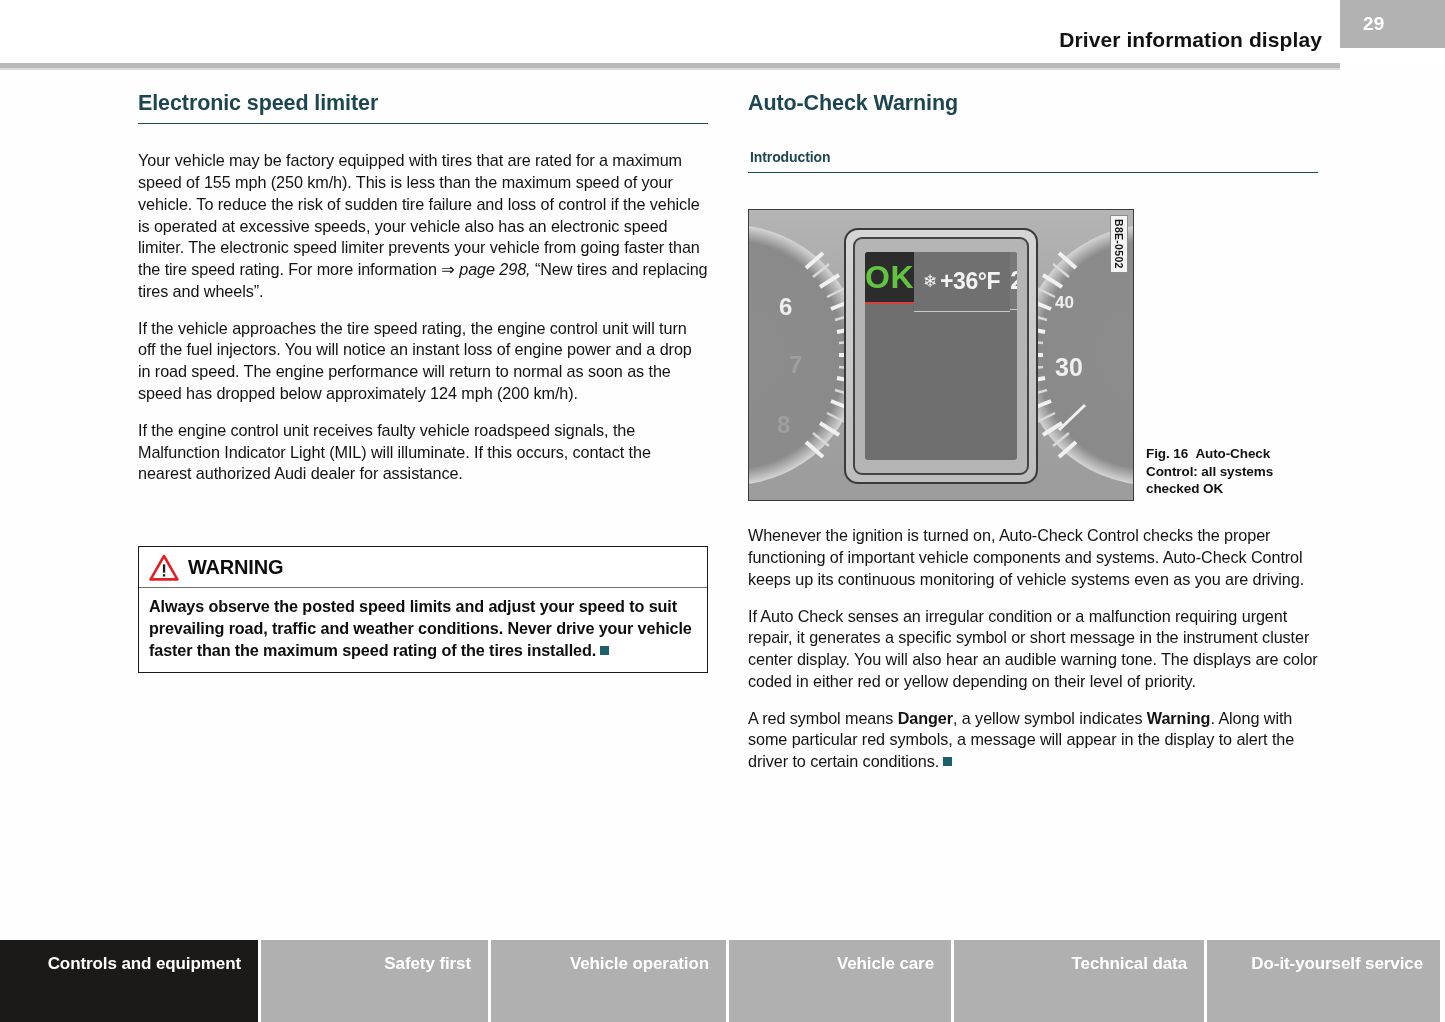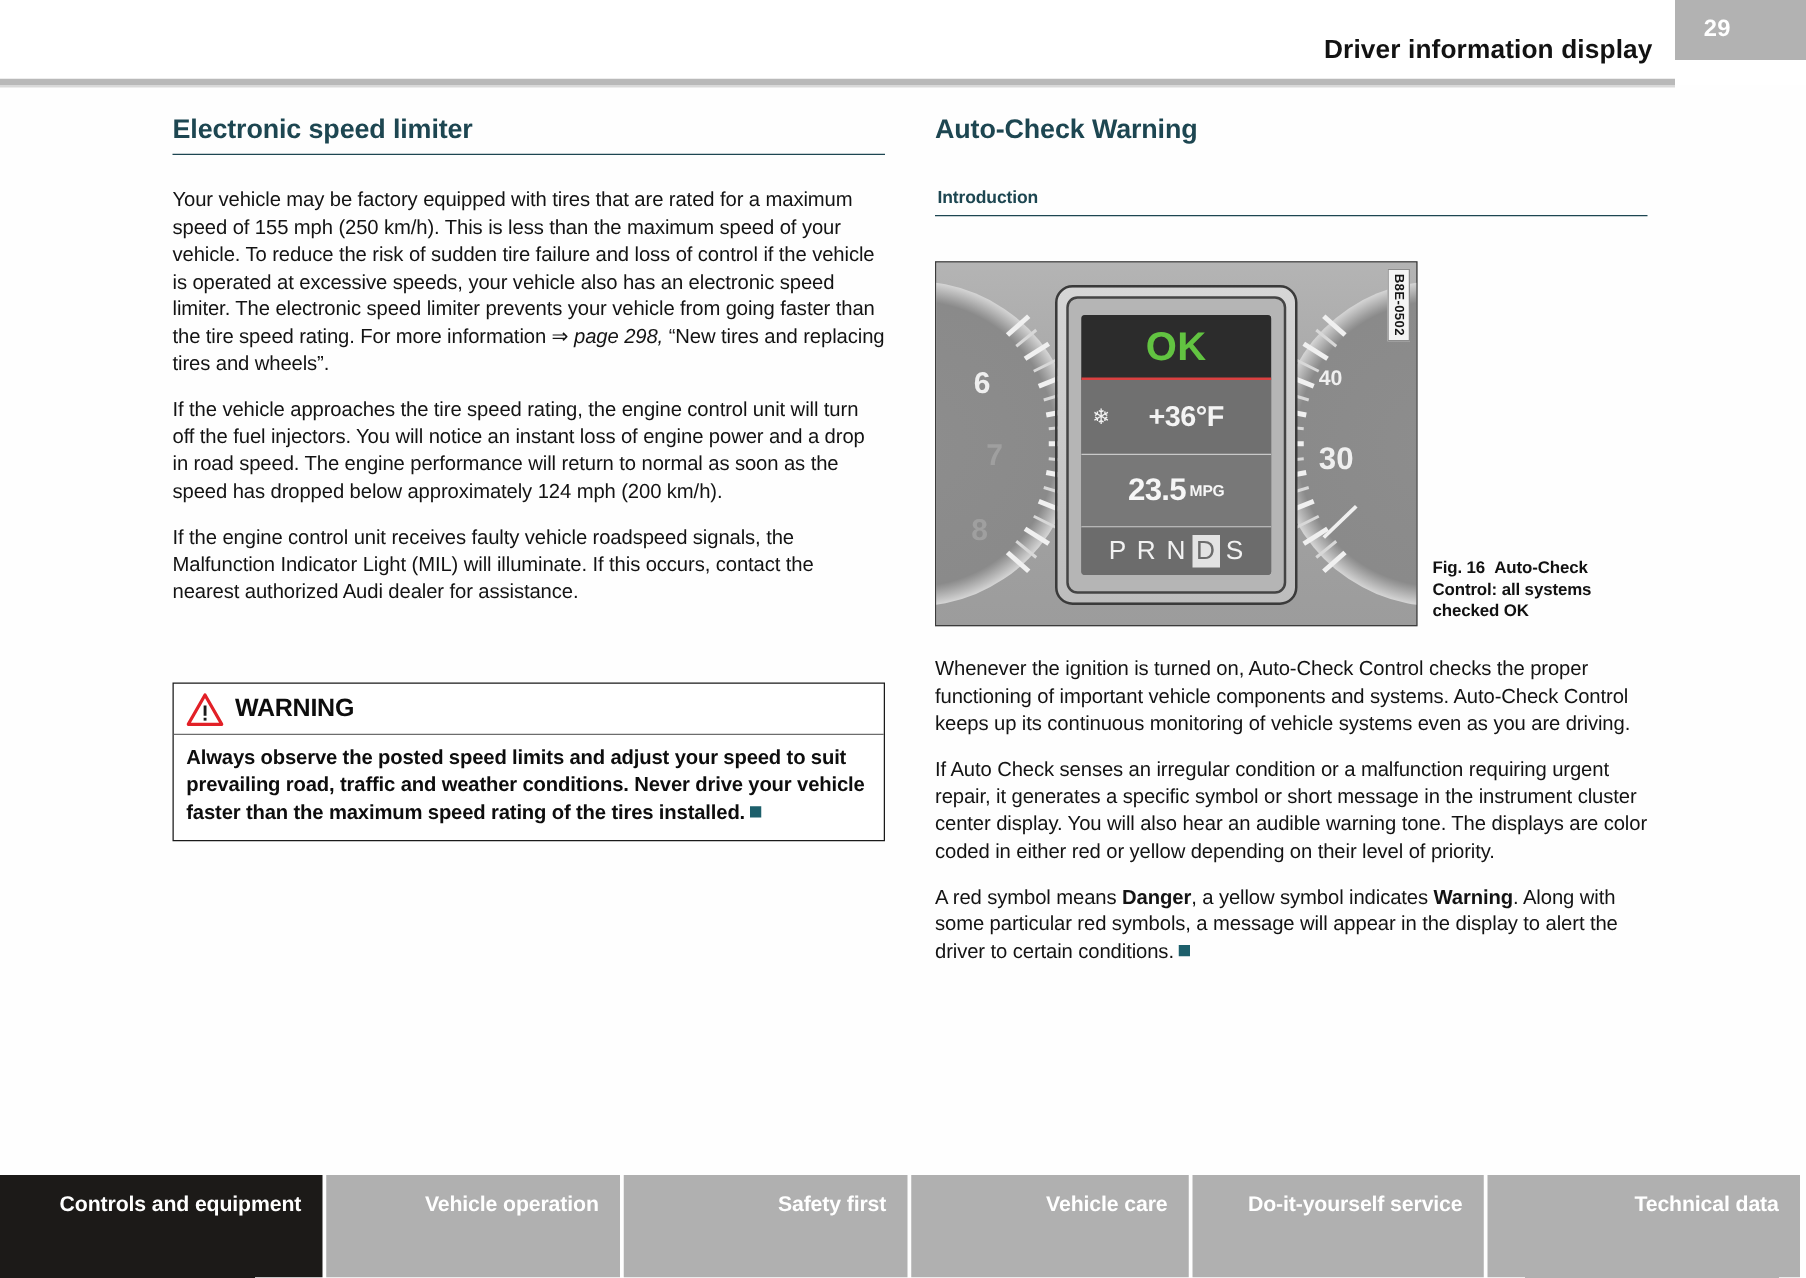--- a/index.html
+++ b/index.html
@@ -204,21 +204,21 @@
     align-items: center;
     justify-content: center;
   }
   .lcd {
     width: 152px; height: 208px;
     background: #6e6e6e;
     border-radius: 3px;
     overflow: hidden;
     position: relative;
     display: flex;
-    flex-direction: column;
+    flex-direction: row;
   }
   .lcd-row-ok {
     height: 52px;
     background: #2c2c2c;
     display: flex; align-items: center; justify-content: center;
     border-bottom: 2px solid #d94141;
   }
   .lcd-ok {
     color: #62c341;
     font-size: 32px;
@@ -467,20 +467,20 @@
 
     <div style="height:20px"></div>
 
     <p class="body">Whenever the ignition is turned on, Auto-Check Control checks the proper functioning of important vehicle components and systems. Auto-Check Control keeps up its continuous monitoring of vehicle systems even as you are driving.</p>
     <p class="body">If Auto Check senses an irregular condition or a malfunction requiring urgent repair, it generates a specific symbol or short message in the instrument cluster center display. You will also hear an audible warning tone. The displays are color coded in either red or yellow depending on their level of priority.</p>
     <p class="body"><span>A red symbol means </span><span class="bold">Danger</span><span>, a yellow symbol indicates </span><span class="bold">Warning</span><span>. Along with some particular red symbols, a message will appear in the display to alert the driver to certain conditions.</span><span class="endmark"></span></p>
   </div>
 
   <div class="footer">
     <div class="ftab active" style="width:258px">Controls and equipment</div>
+    <div class="ftab" style="width:227px">Safety first</div>
     <div class="ftab" style="width:235px">Vehicle operation</div>
-    <div class="ftab" style="width:227px">Safety first</div>
     <div class="ftab" style="width:222px">Vehicle care</div>
+    <div class="ftab" style="width:250px">Technical data</div>
     <div class="ftab" style="width:233px">Do-it-yourself service</div>
-    <div class="ftab" style="width:250px">Technical data</div>
   </div>
 
 </div>
 
 </body></html>

